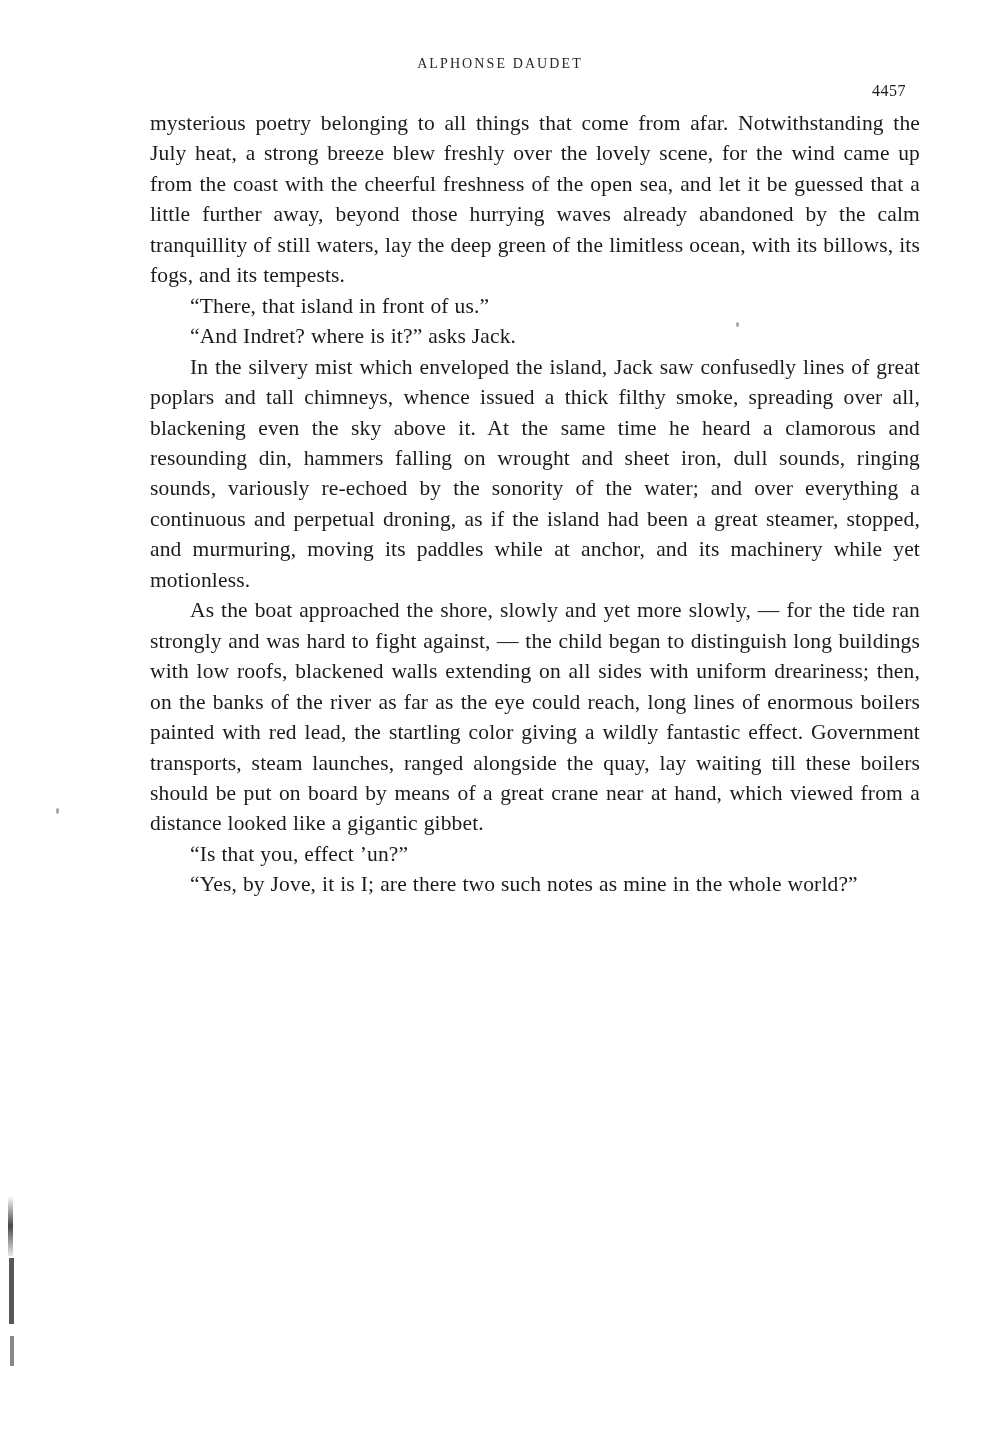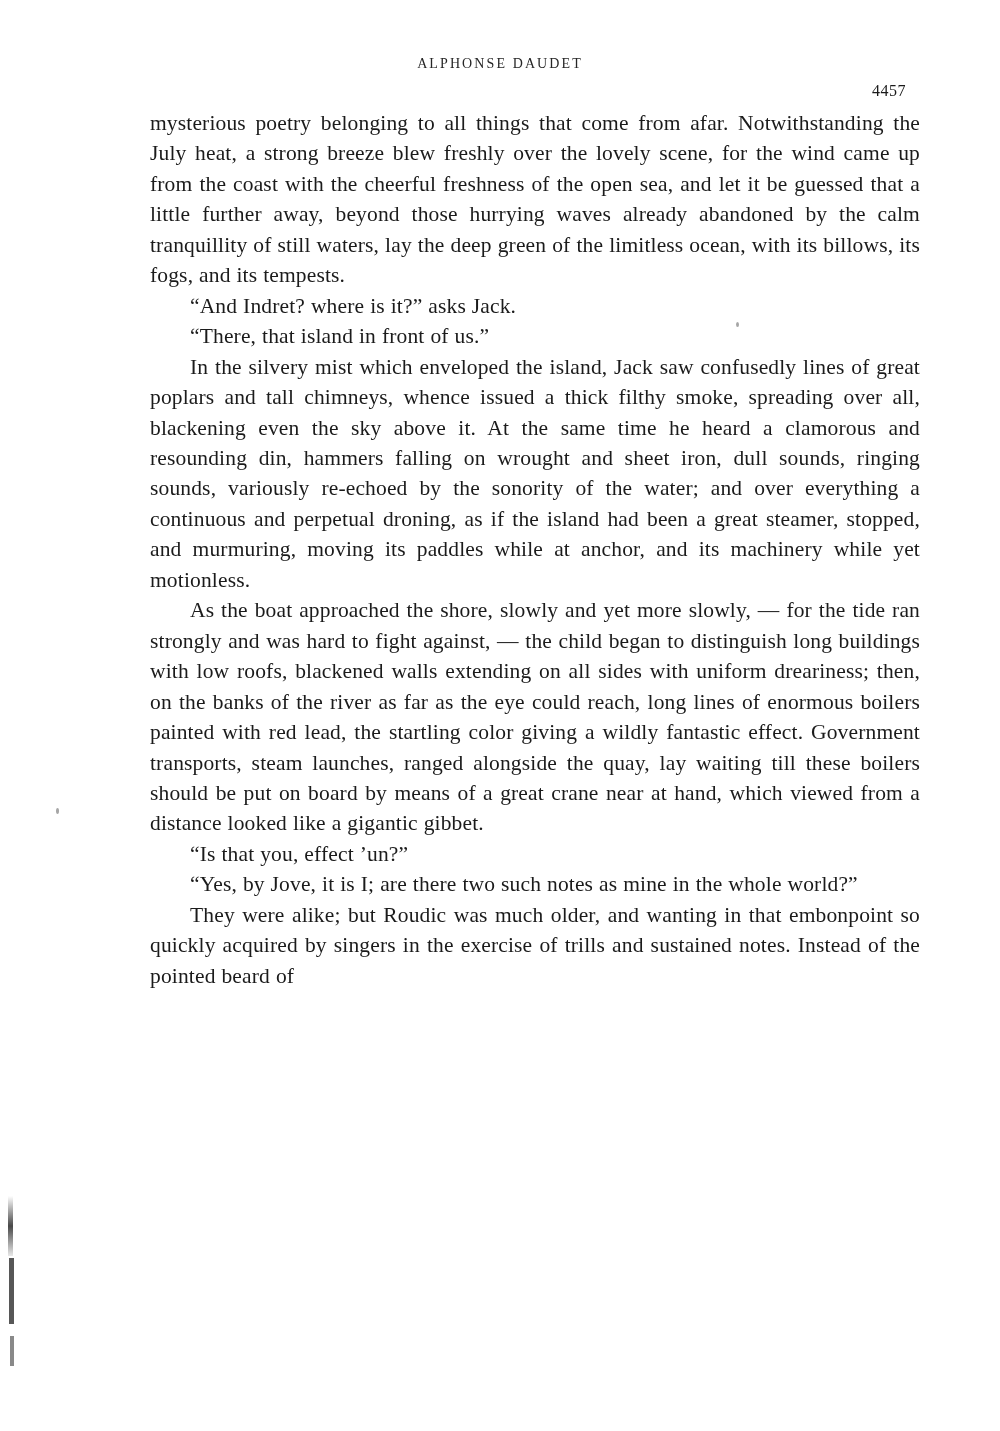--- a/index.html
+++ b/index.html
@@ -97,27 +97,26 @@
 
 <div class="page">
 
   <div class="header">
     <div class="running-title">ALPHONSE DAUDET</div>
     <div class="folio">4457</div>
   </div>
 
   <div class="textblock">
     <p>mysterious poetry belonging to all things that come from afar. Notwithstanding the July heat, a strong breeze blew freshly over the lovely scene, for the wind came up from the coast with the cheerful freshness of the open sea, and let it be guessed that a little further away, beyond those hurrying waves already abandoned by the calm tranquillity of still waters, lay the deep green of the limitless ocean, with its billows, its fogs, and its tempests.</p>
+    <p class="indent">“There, that island in front of us.”</p>
     <p class="indent">“And Indret? where is it?” asks Jack.</p>
-    <p class="indent">“There, that island in front of us.”</p>
     <p class="indent">In the silvery mist which enveloped the island, Jack saw confusedly lines of great poplars and tall chimneys, whence issued a thick filthy smoke, spreading over all, blackening even the sky above it.  At the same time he heard a clamorous and resounding din, hammers falling on wrought and sheet iron, dull sounds, ringing sounds, variously re-echoed by the sonority of the water; and over everything a continuous and perpetual droning, as if the island had been a great steamer, stopped, and murmuring, moving its paddles while at anchor, and its machinery while yet motionless.</p>
     <p class="indent">As the boat approached the shore, slowly and yet more slowly, — for the tide ran strongly and was hard to fight against, — the child began to distinguish long buildings with low roofs, blackened walls extending on all sides with uniform dreariness; then, on the banks of the river as far as the eye could reach, long lines of enormous boilers painted with red lead, the startling color giving a wildly fantastic effect.  Government transports, steam launches, ranged alongside the quay, lay waiting till these boilers should be put on board by means of a great crane near at hand, which viewed from a distance looked like a gigantic gibbet.</p>
     <p class="indent">“Is that you, effect ’un?”</p>
     <p class="indent">“Yes, by Jove, it is I; are there two such notes as mine in the whole world?”</p>
-    <p class="indent">They were alike; but Roudic was much older, and wanting in that embonpoint so quickly acquired by singers in the exercise of trills and sustained notes.  Instead of the pointed beard of</p>
   </div>
 
   <div class="speck" style="left:736px; top:322px; width:3px; height:5px;"></div>
   <div class="speck" style="left:56px; top:808px; width:3px; height:6px;"></div>
   <div class="gutter-streak" style="top:1196px; height:60px;"></div>
   <div class="edge-mark" style="left:9px; top:1258px; width:5px; height:66px; opacity:0.85;"></div>
   <div class="edge-mark" style="left:10px; top:1336px; width:4px; height:30px; opacity:0.6;"></div>
 
 </div>
 

